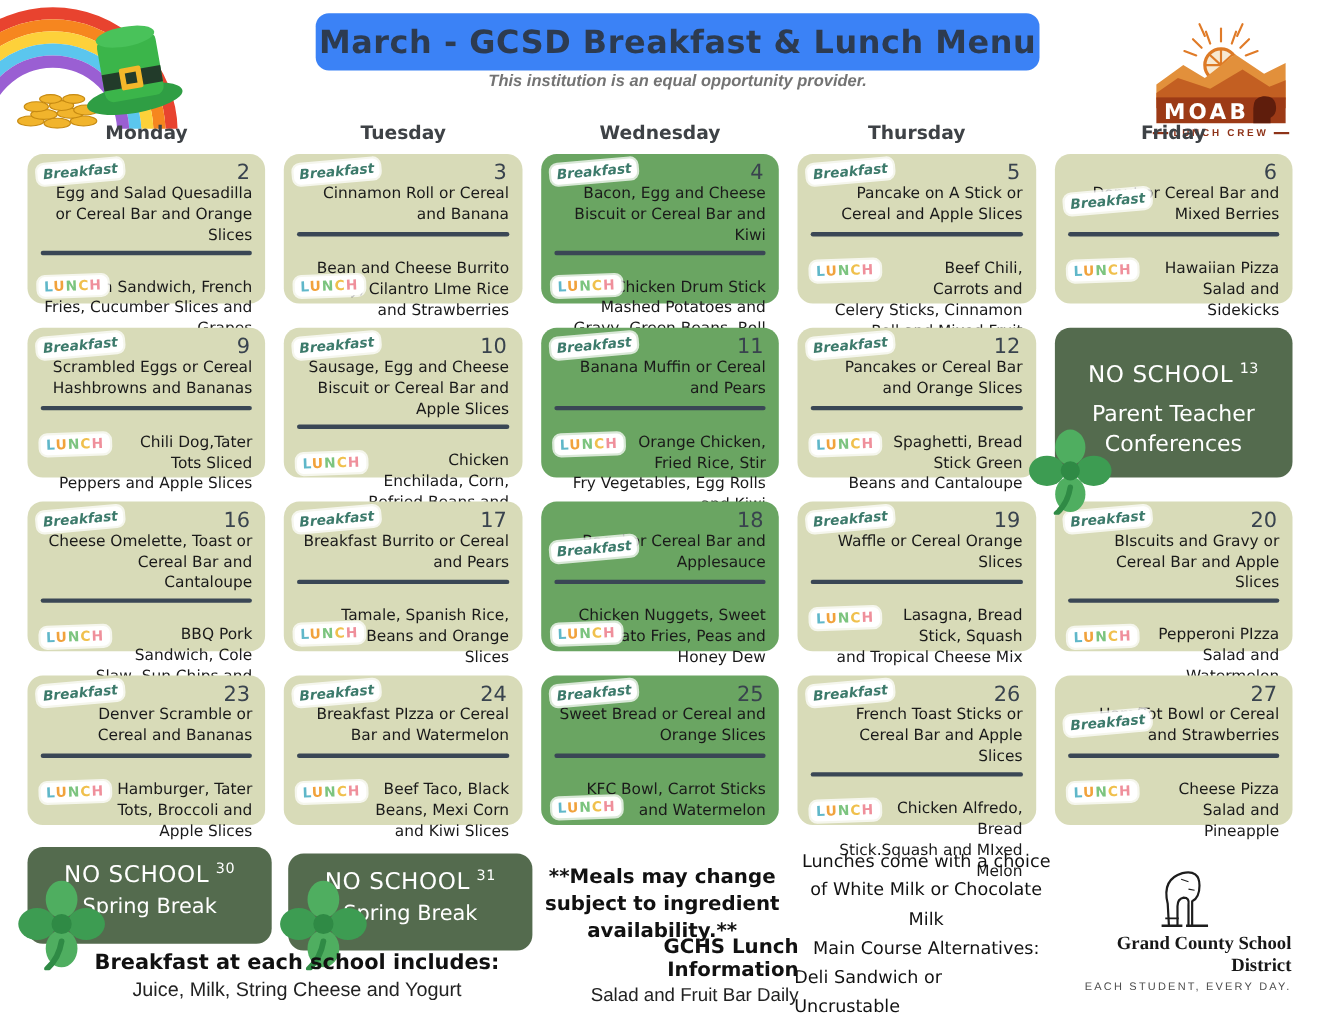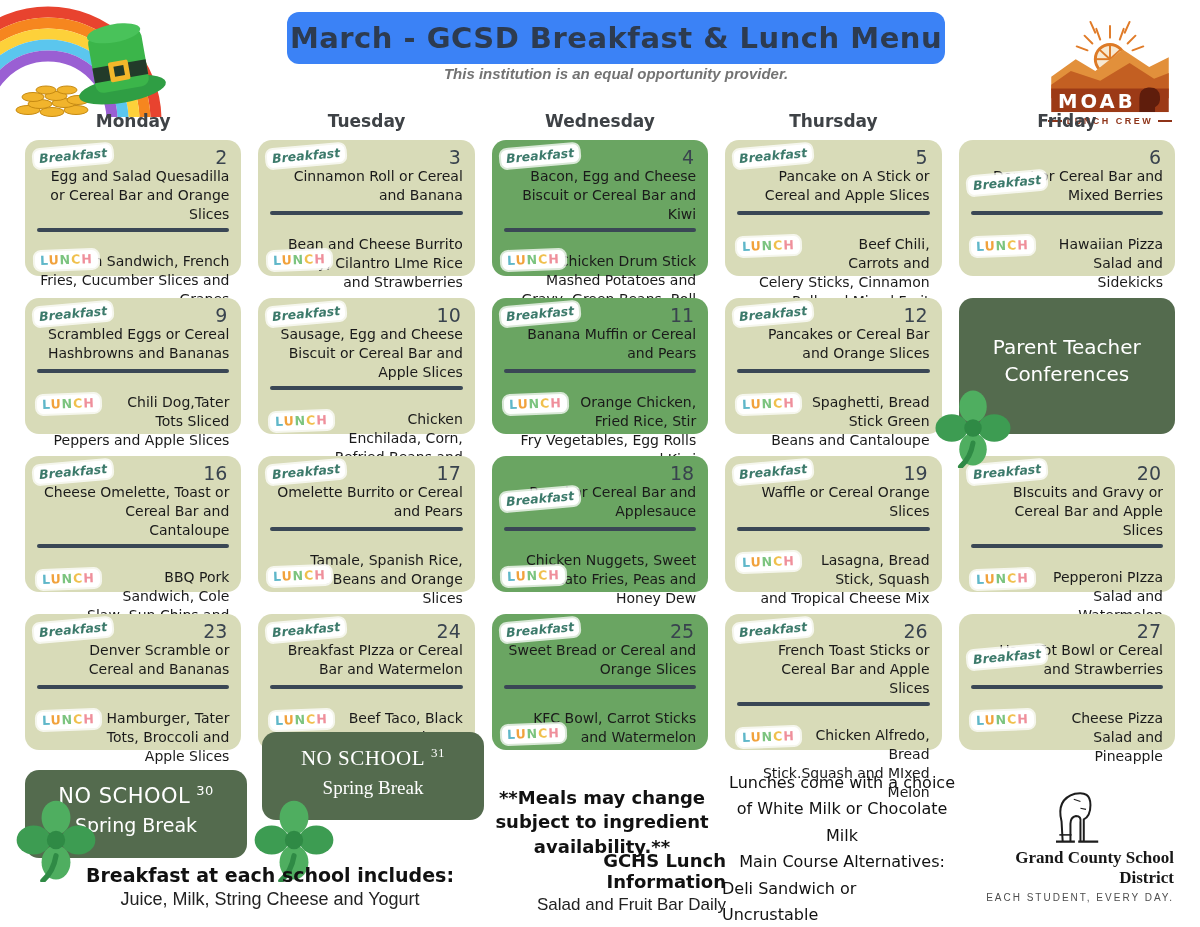--- a/index.html
+++ b/index.html
@@ -234,36 +234,39 @@
     <div class="card light">
       <span class="daynum">12</span>
       <span class="sticker b">Breakfast</span>
       <div class="btext">Pancakes or Cereal Bar and Orange Slices</div>
       <div class="divider"></div>
       <div class="ltext"><span class="sticker l intext"><span style="color: rgb(95, 183, 201);">L</span><span style="color: rgb(241, 162, 60);">U</span><span style="color: rgb(124, 196, 127);">N</span><span style="color: rgb(240, 192, 77);">C</span><span style="color: rgb(239, 143, 155);">H</span></span><span>Spaghetti, Bread Stick Green Beans and Cantaloupe</span></div>
     </div>
 
     <div class="card dark">
       <div class="card-inner">
+        <div class="ns-line1">
+          <span>NO SCHOOL</span><sup>13</sup>
+        </div>
         <div class="ns-sub">Parent Teacher Conferences</div>
       </div>
     </div>
 
     <div class="card light">
       <span class="daynum">16</span>
       <span class="sticker b">Breakfast</span>
       <div class="btext">Cheese Omelette, Toast or Cereal Bar and Cantaloupe</div>
       <div class="divider"></div>
       <div class="ltext"><span class="sticker l intext"><span style="color: rgb(95, 183, 201);">L</span><span style="color: rgb(241, 162, 60);">U</span><span style="color: rgb(124, 196, 127);">N</span><span style="color: rgb(240, 192, 77);">C</span><span style="color: rgb(239, 143, 155);">H</span></span><span>BBQ Pork Sandwich, Cole Slaw, Sun Chips and Pineapple</span></div>
     </div>
 
     <div class="card light">
       <span class="daynum">17</span>
       <span class="sticker b">Breakfast</span>
-      <div class="btext">Omelette Burrito or Cereal and Pears</div>
+      <div class="btext">Breakfast Burrito or Cereal and Pears</div>
       <div class="divider"></div>
       <div class="ltext"><span>Tamale, Spanish Rice, Black Beans and Orange Slices</span></div>
       <span class="sticker l abs"><span style="color: rgb(95, 183, 201);">L</span><span style="color: rgb(241, 162, 60);">U</span><span style="color: rgb(124, 196, 127);">N</span><span style="color: rgb(240, 192, 77);">C</span><span style="color: rgb(239, 143, 155);">H</span></span>
     </div>
 
     <div class="card green b-low">
       <span class="daynum">18</span>
       <span class="sticker b">Breakfast</span>
       <div class="btext">Bagel or Cereal Bar and Applesauce</div>
       <div class="divider"></div>
@@ -329,21 +332,21 @@
     </div>
 
   </div>
 
   <div class="ns-card" style="left:25px;top:770px;">
     <div class="ns-line1">
       <span>NO SCHOOL</span><sup>30</sup>
     </div>
     <div class="ns-sub">Spring Break</div>
   </div>
-  <div class="ns-card" style="left:262px;top:732px;font-family:Liberation Serif, serif;">
+  <div class="ns-card" style="left:262px;top:776px;">
     <div class="ns-line1">
       <span>NO SCHOOL</span><sup>31</sup>
     </div>
     <div class="ns-sub">Spring Break</div>
   </div>
 
   <svg class="shamrock" style="left:933px;top:388px;width:80px;height:80px;" viewBox="0 0 64 64">
     <ellipse cx="32" cy="15" rx="11" ry="13" fill="#4fae60"></ellipse>
     <ellipse cx="49" cy="32" rx="13" ry="11" fill="#3d9c52"></ellipse>
     <ellipse cx="32" cy="49" rx="11" ry="13" fill="#4fae60"></ellipse>

